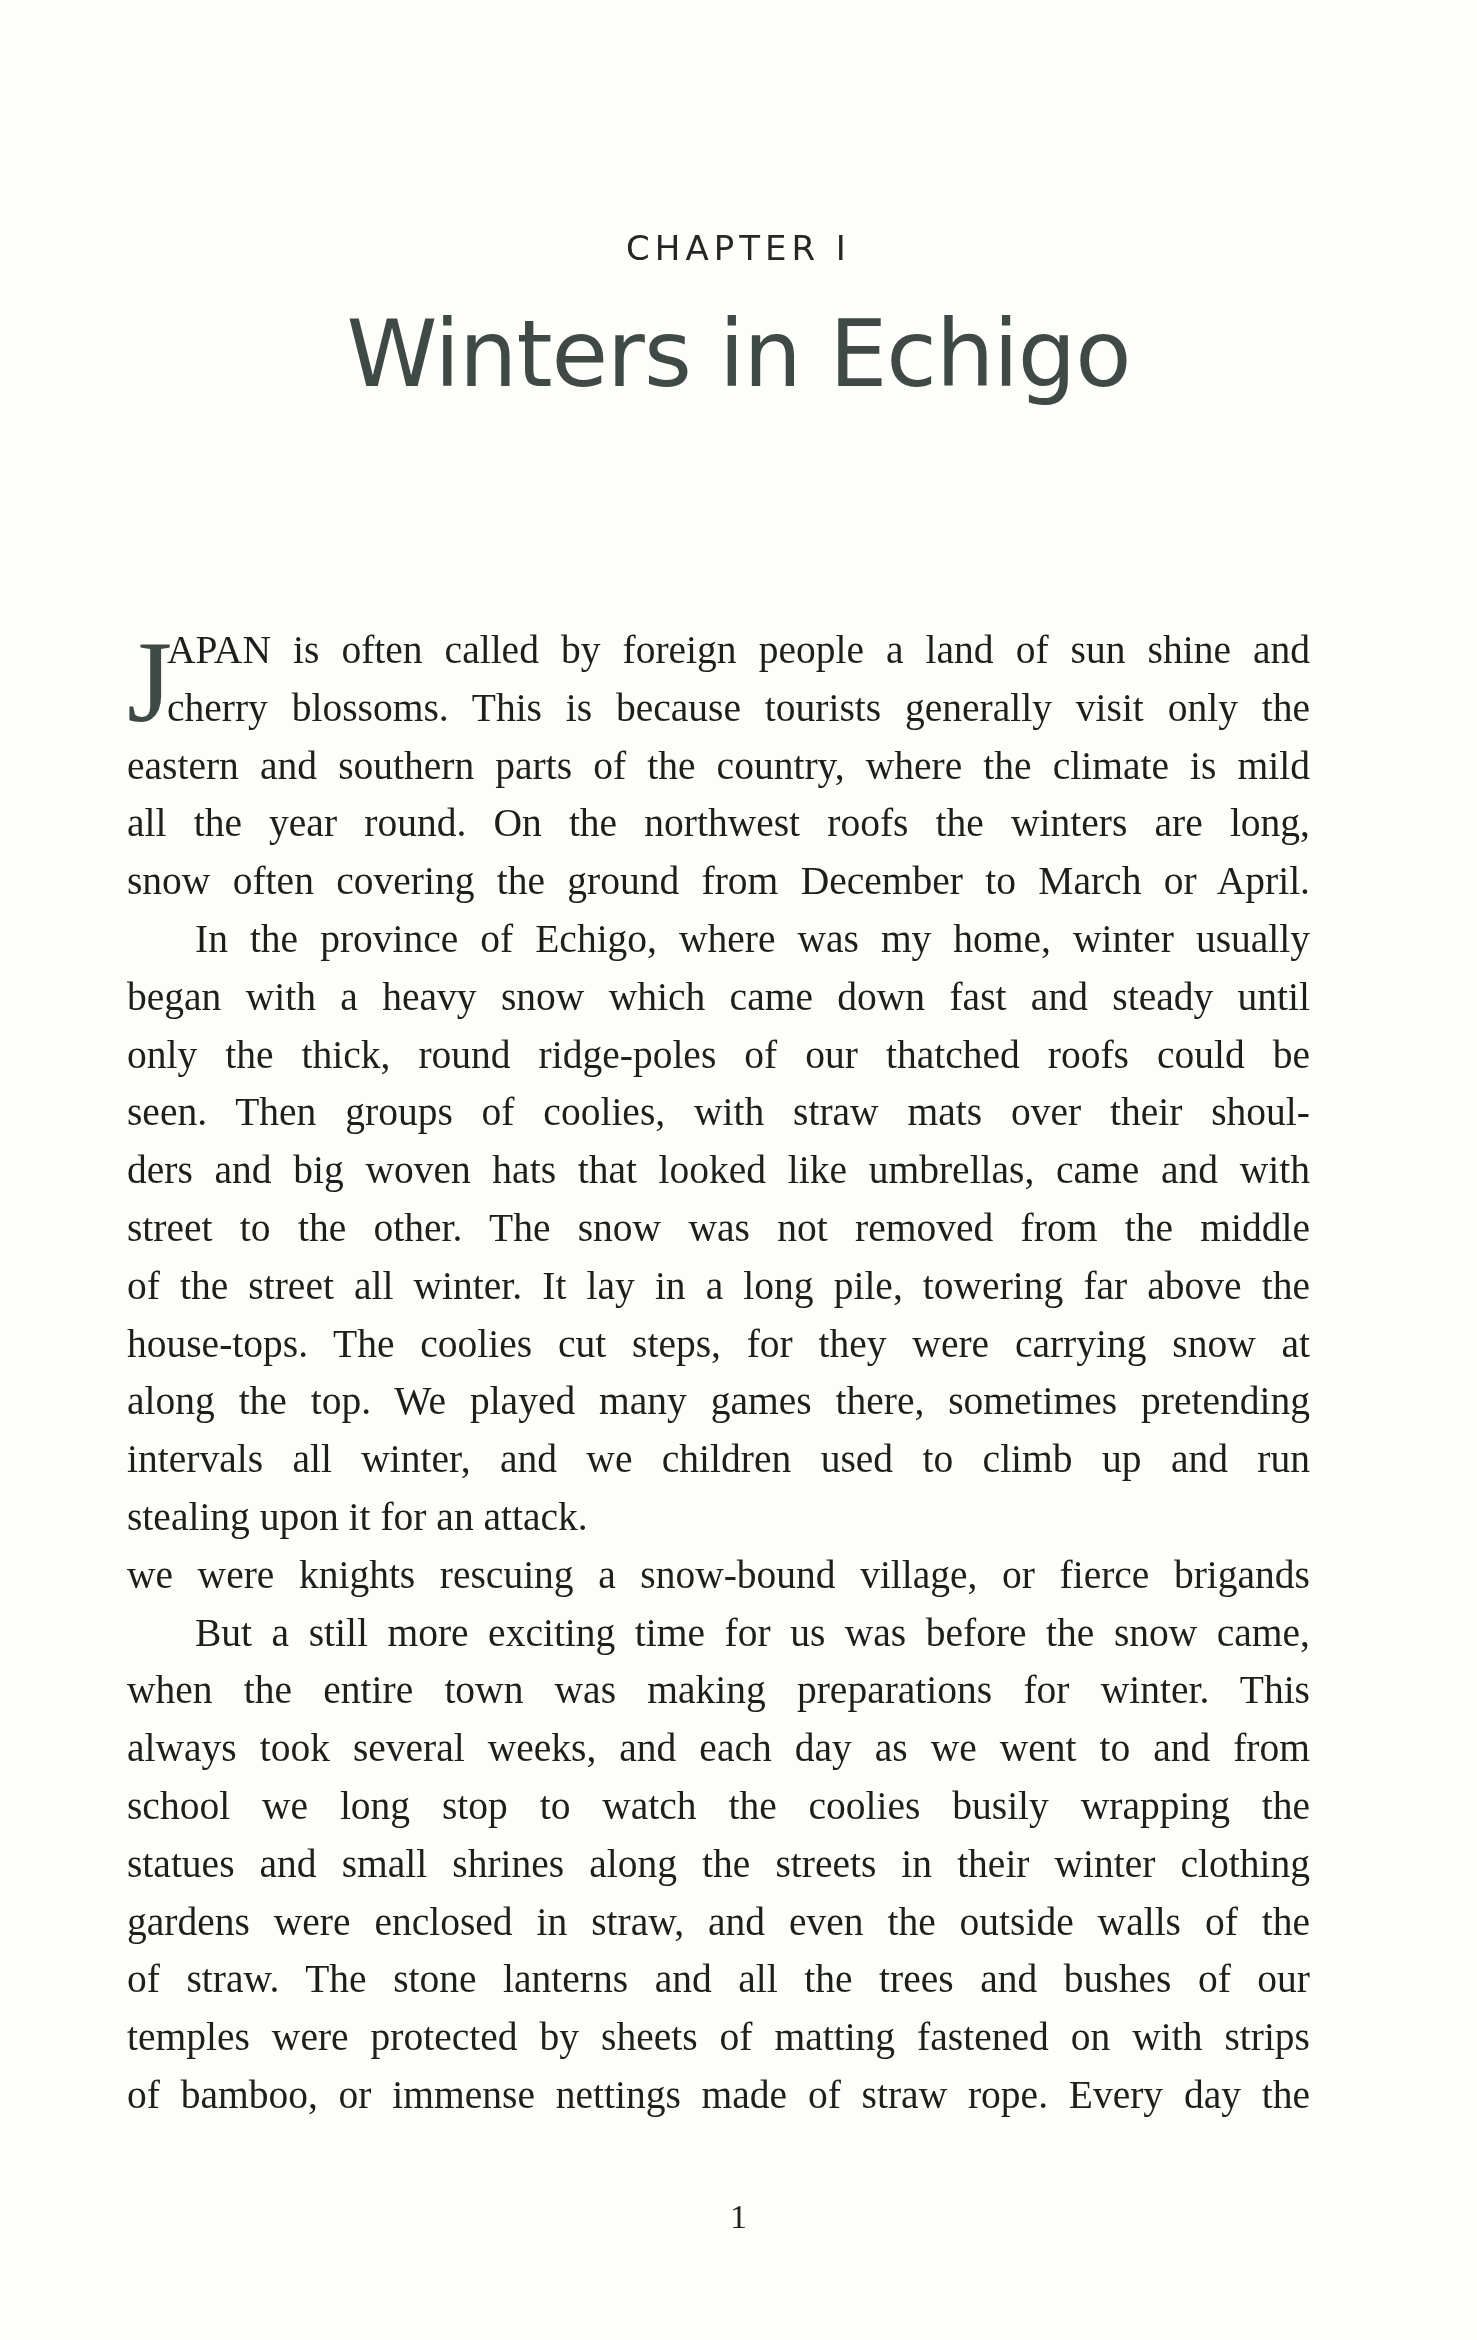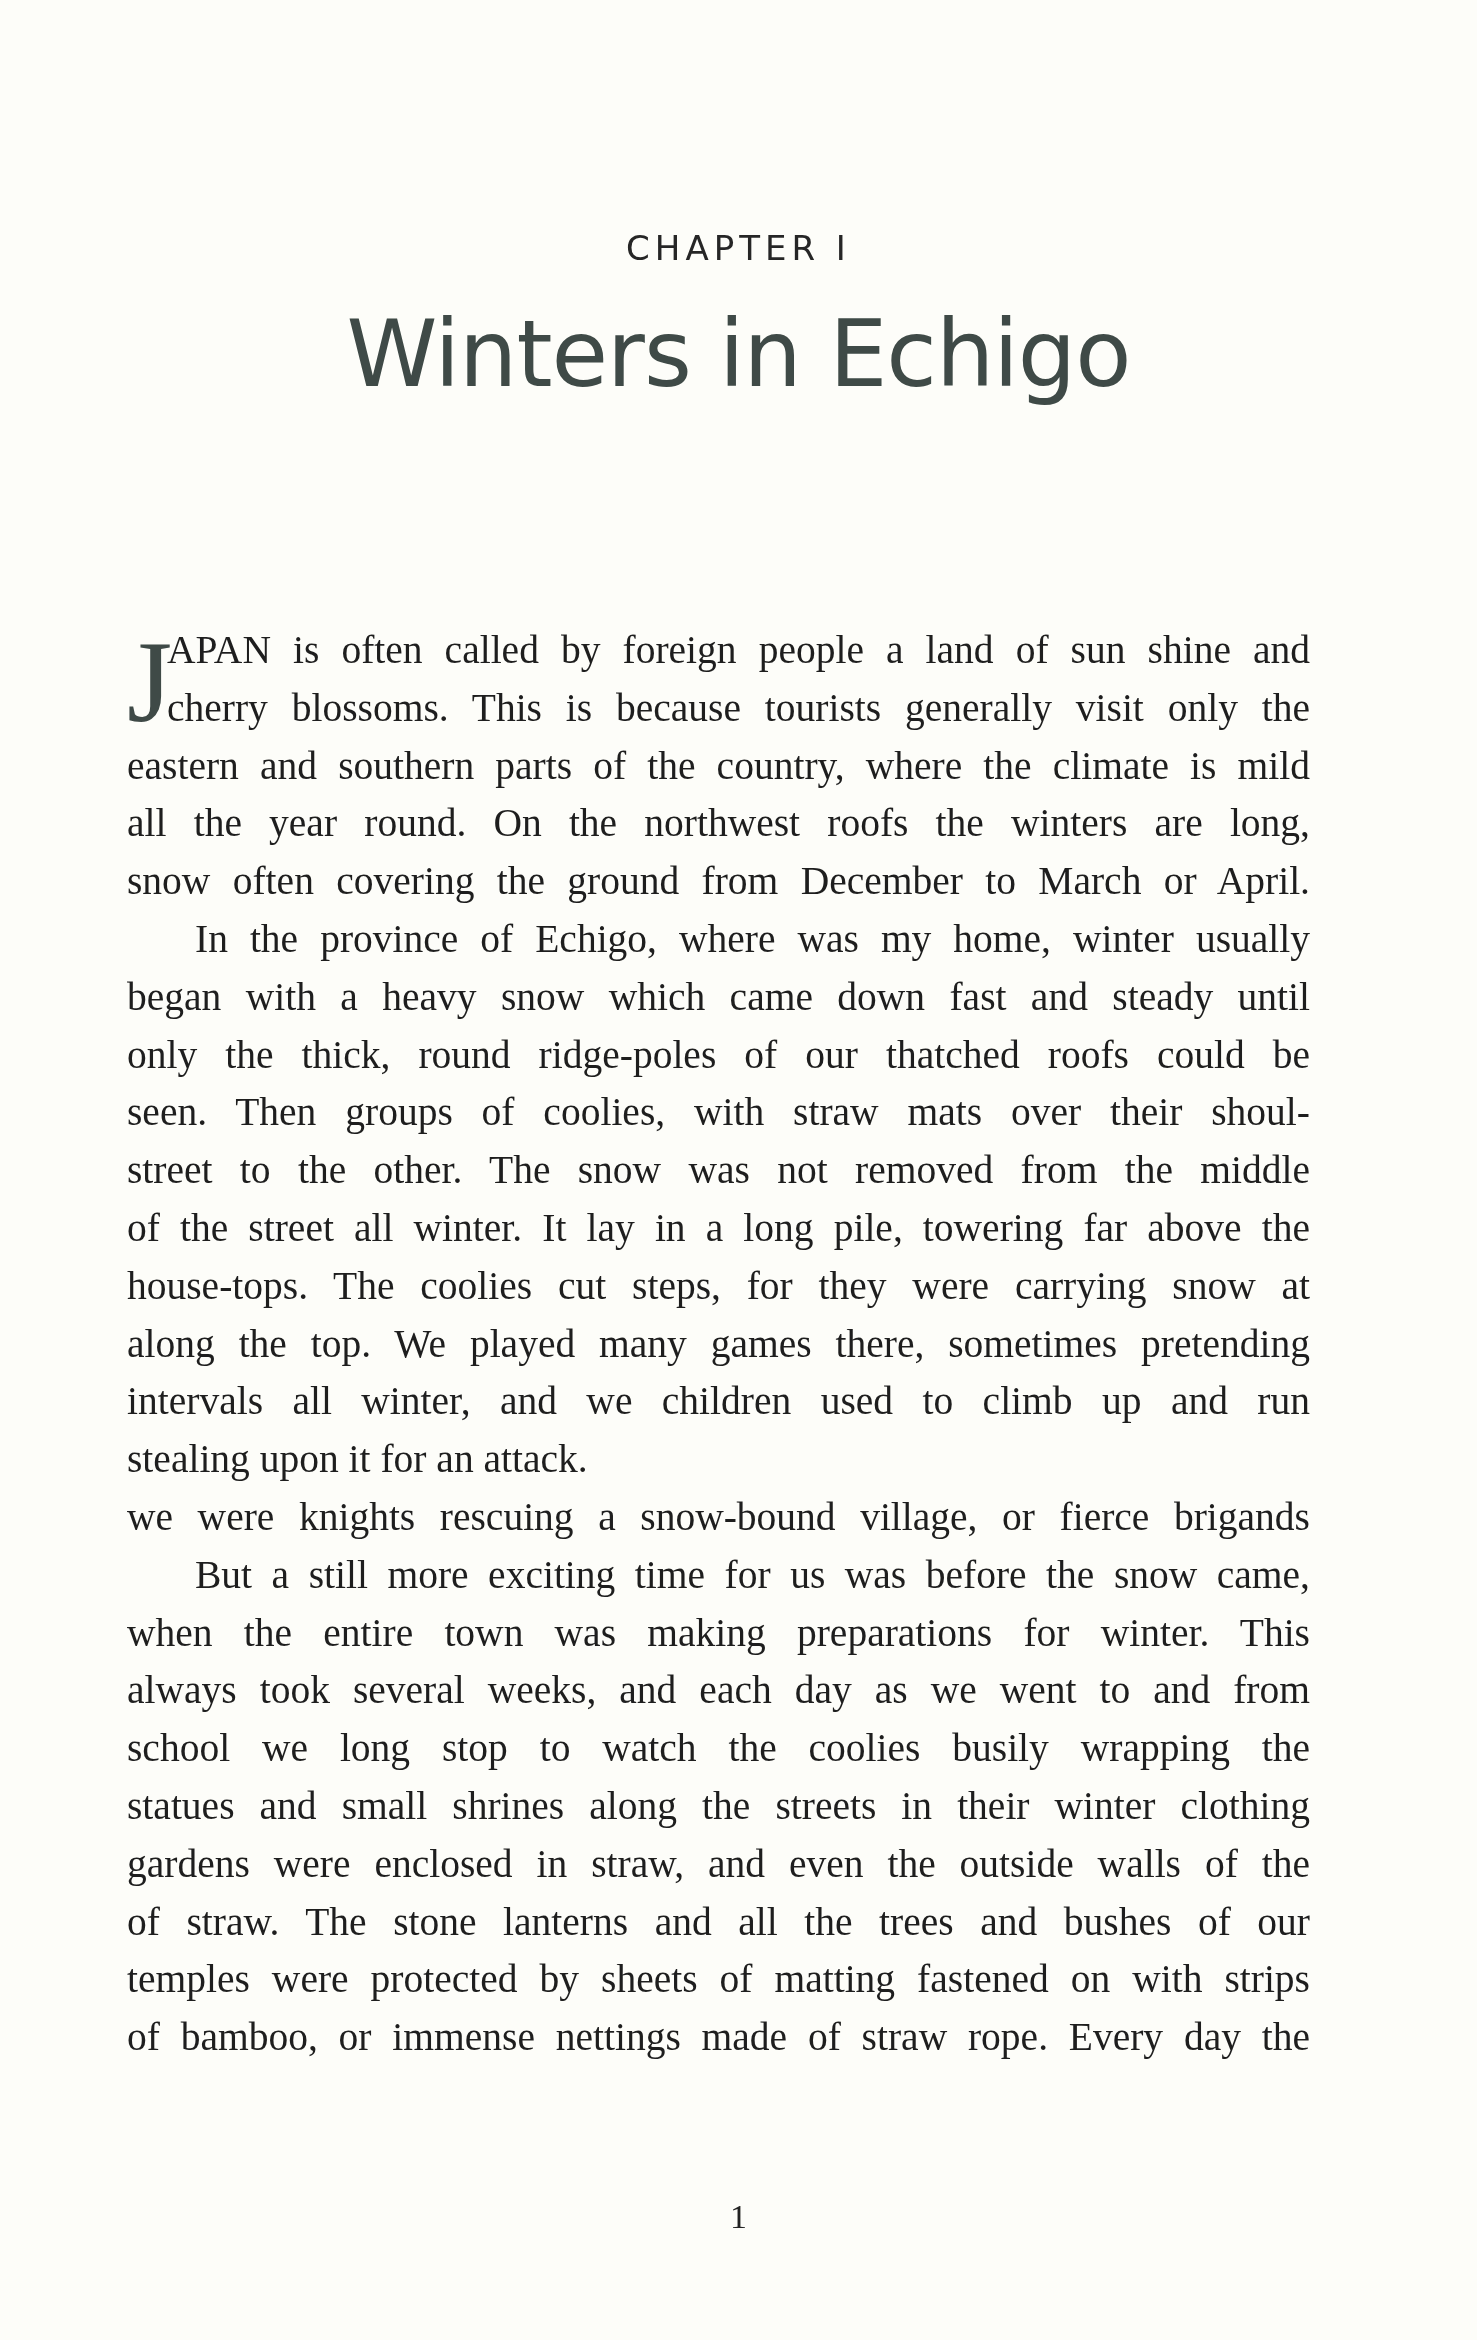--- a/index.html
+++ b/index.html
@@ -67,20 +67,21 @@
       <span class="line dropcap-line">cherry blossoms. This is because tourists generally visit only the</span>
       <span class="line">eastern and southern parts of the country, where the climate is mild</span>
       <span class="line">all the year round. On the northwest roofs the winters are long,</span>
       <span class="line">snow often covering the ground from December to March or April.</span>
     </div>
     <div class="paragraph">
       <span class="line indent">In the province of Echigo, where was my home, winter usually</span>
       <span class="line">began with a heavy snow which came down fast and steady until</span>
       <span class="line">only the thick, round ridge-poles of our thatched roofs could be</span>
       <span class="line">seen. Then groups of coolies, with straw mats over their shoul-</span>
+      <span class="line">ders and big woven hats that looked like umbrellas, came and with</span>
       <span class="line">street to the other. The snow was not removed from the middle</span>
       <span class="line">of the street all winter. It lay in a long pile, towering far above the</span>
       <span class="line">house-tops. The coolies cut steps, for they were carrying snow at</span>
       <span class="line">along the top. We played many games there, sometimes pretending</span>
       <span class="line">intervals all winter, and we children used to climb up and run</span>
       <span class="line last">stealing upon it for an attack.</span>
       <span class="line">we were knights rescuing a snow-bound village, or fierce brigands</span>
     </div>
     <div class="paragraph">
       <span class="line indent">But a still more exciting time for us was before the snow came,</span>

